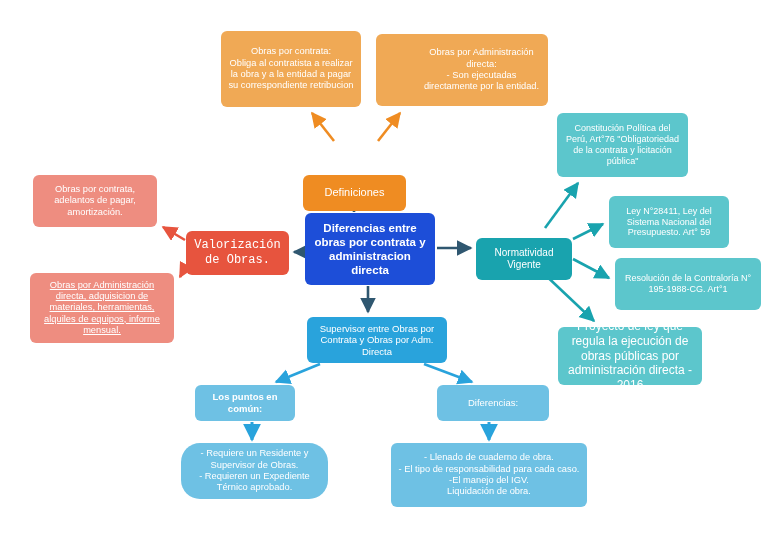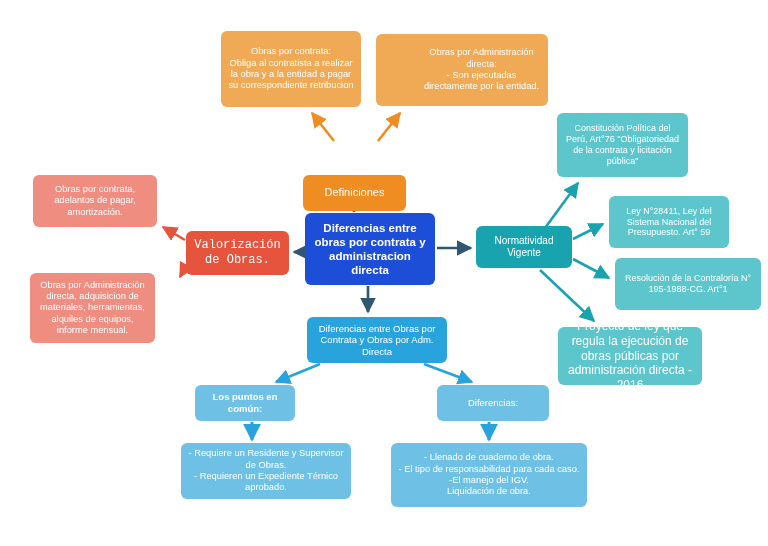--- a/index.html
+++ b/index.html
@@ -38,45 +38,45 @@
     padding: 5px 7px;
     white-space: pre-line;
     z-index: 3;
   }
   
   .n-center   { background: #1d4ed8; }
   .n-orange   { background: #ef8c22; margin-top: 32px; }
   .n-orange-l { background: #f0a955; }
   .n-red      { background: #e7543e; }
   .n-red-l    { background: #ee8d80; }
-  .n-teal     { background: #19a3ae; }
+  .n-teal     { background: #19a3ae; margin-top: 12px; }
   .n-teal-l   { background: #5cc6cc; }
   .n-blue     { background: #29a3dc; }
   .n-blue-l   { background: #6ec1e4; }
 
   
   #node-center       { left: 305px; top: 213px; width: 130px; height: 72px; font-size: 11.5px; font-weight: bold; }
 
   #node-definiciones { left: 303px; top: 143px; width: 103px; height: 36px; font-size: 11px; }
   #node-def-contrata { left: 221px; top: 31px;  width: 140px; height: 76px; font-size: 9.3px; }
   #node-def-admin    { left: 376px; top: 34px;  width: 172px; height: 72px; font-size: 9.3px; padding-left: 46px; }
 
   #node-normatividad { left: 476px; top: 226px; width: 96px;  height: 42px; font-size: 10px; }
   #node-norm-1       { left: 557px; top: 113px; width: 131px; height: 64px; font-size: 9px; }
   #node-norm-2       { left: 609px; top: 196px; width: 120px; height: 52px; font-size: 9px; }
   #node-norm-3       { left: 615px; top: 258px; width: 146px; height: 52px; font-size: 9px; }
   #node-norm-4       { left: 558px; top: 327px; width: 144px; height: 58px; font-size: 12px; }
 
   #node-valorizacion { left: 186px; top: 231px; width: 103px; height: 44px; font-size: 12px; font-family: Liberation Mono, monospace; }
   #node-val-1        { left: 33px;  top: 175px; width: 124px; height: 52px; font-size: 9.3px; }
-  #node-val-2        { left: 30px;  top: 273px; width: 125px; height: 70px; font-size: 9.3px; }
+  #node-val-2        { left: 30px;  top: 273px; width: 144px; height: 70px; font-size: 9.3px; text-decoration: underline; }
 
   #node-diferencias  { left: 307px; top: 317px; width: 140px; height: 46px; font-size: 9.5px; }
   #node-comun        { left: 195px; top: 385px; width: 100px; height: 36px; font-size: 9.5px; font-weight: bold; }
-  #node-comun-det    { left: 181px; top: 443px; width: 170px; height: 56px; font-size: 9.3px; }
+  #node-comun-det    { left: 181px; top: 443px; width: 147px; height: 56px; font-size: 9.3px; border-radius: 19px; }
   #node-dif          { left: 437px; top: 385px; width: 112px; height: 36px; font-size: 9.5px; }
   #node-dif-det      { left: 391px; top: 443px; width: 196px; height: 64px; font-size: 9.3px; }
 </style>
 </head>
 <body>
 
 <div id="canvas">
 
   <svg id="edges" viewBox="0 0 768 546">
     <defs>
@@ -142,21 +142,21 @@
   <div class="node n-teal-l" id="node-norm-3">Resolución de la Contraloría N° 195-1988-CG. Art°1</div>
 
   <div class="node n-teal-l" id="node-norm-4">Proyecto de ley que regula la ejecución de obras públicas por administración directa - 2016</div>
 
   <div class="node n-red" id="node-valorizacion">Valorización de Obras.</div>
 
   <div class="node n-red-l" id="node-val-1">Obras por contrata, adelantos de pagar, amortización.</div>
 
   <div class="node n-red-l" id="node-val-2">Obras por Administración directa, adquisicion de materiales, herramientas, alquiles de equipos, informe mensual.</div>
 
-  <div class="node n-blue" id="node-diferencias">Diferencias entre Obras por Contrata y Obras por Adm. Directa</div>
+  <div class="node n-blue" id="node-diferencias">Supervisor entre Obras por Contrata y Obras por Adm. Directa</div>
 
   <div class="node n-blue-l" id="node-comun">Los puntos en común:</div>
 
   <div class="node n-blue-l" id="node-comun-det">- Requiere un Residente y Supervisor de Obras.
 - Requieren un Expediente Térnico aprobado.</div>
 
   <div class="node n-blue-l" id="node-dif">Diferencias:</div>
 
   <div class="node n-blue-l" id="node-dif-det">- Llenado de cuaderno de obra.
 - El tipo de responsabilidad para cada caso.

